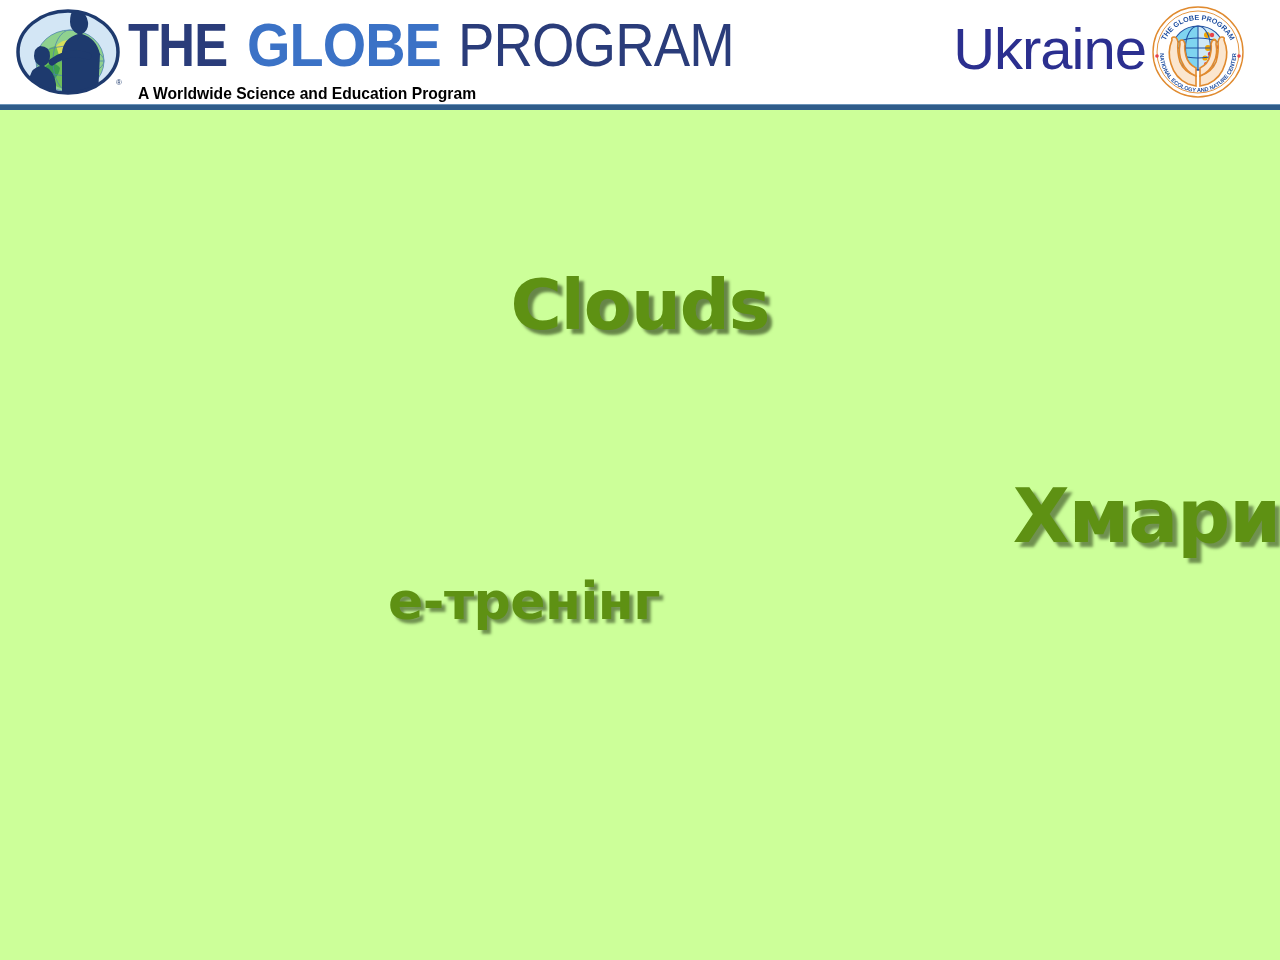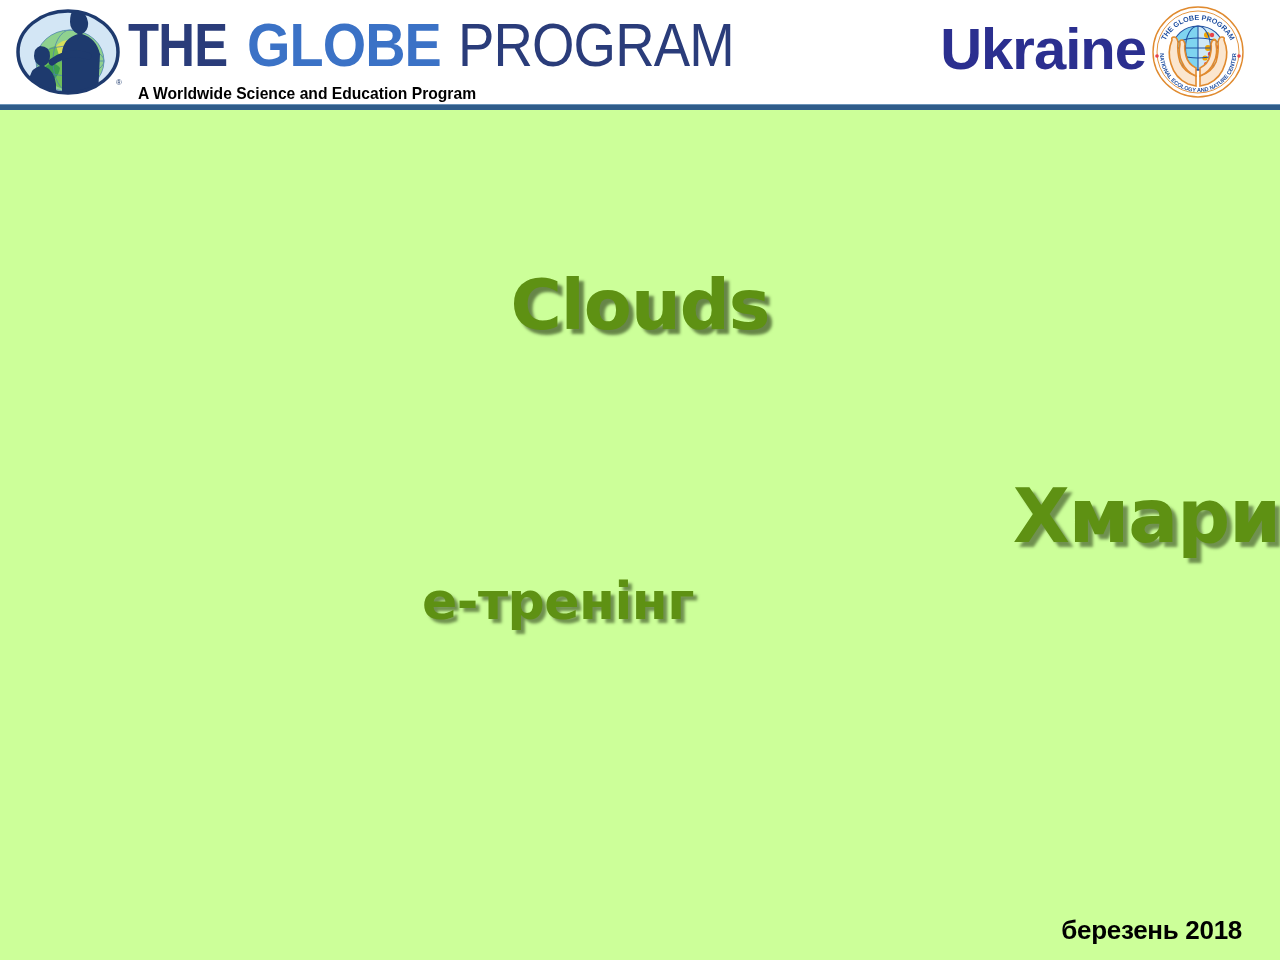--- a/index.html
+++ b/index.html
@@ -97,21 +97,21 @@
     transform-origin: left center;
     white-space: nowrap;
   }
 
   
   .country {
     position: absolute;
     right: 134px; top: 20px;
     font-family: "Liberation Sans", sans-serif;
     font-size: 58px;
-    font-weight: bold;
+    font-weight: normal;
     color: #2B2F8F;
     letter-spacing: -1px;
     line-height: 1;
   }
 
   
   .seal-emblem {
     position: absolute;
     right: 34px; top: 4px;
     width: 96px; height: 96px;
@@ -158,21 +158,20 @@
     left: 0; top: 466px;
     width: 1048px;
     text-align: center;
     font-family: "DejaVu Sans", sans-serif;
     font-size: 52px;
     font-weight: bold;
     color: #5E9113;
     text-shadow: 4px 4px 3px rgba(20,35,5,0.5);
     line-height: 1;
     letter-spacing: -0.5px;
-    margin-left: 34px;
   }
 
   .footer-date {
     position: absolute;
     right: 38px; bottom: 14px;
     font-family: "Liberation Sans", sans-serif;
     font-size: 26px;
     font-weight: bold;
     color: #000000;
     letter-spacing: -0.3px;
@@ -286,16 +285,15 @@
       </svg>
     </div>
   </div>
 
   <div class="header-divider"></div>
 
   <div class="body-area">
     <div class="title-en">Clouds</div>
     <div class="title-uk">Хмари</div>
     <div class="subtitle-uk">е-тренінг</div>
-    <div class="footer-date">березень 2018</div>
   </div>
 
 </div>
 
 </body></html>

